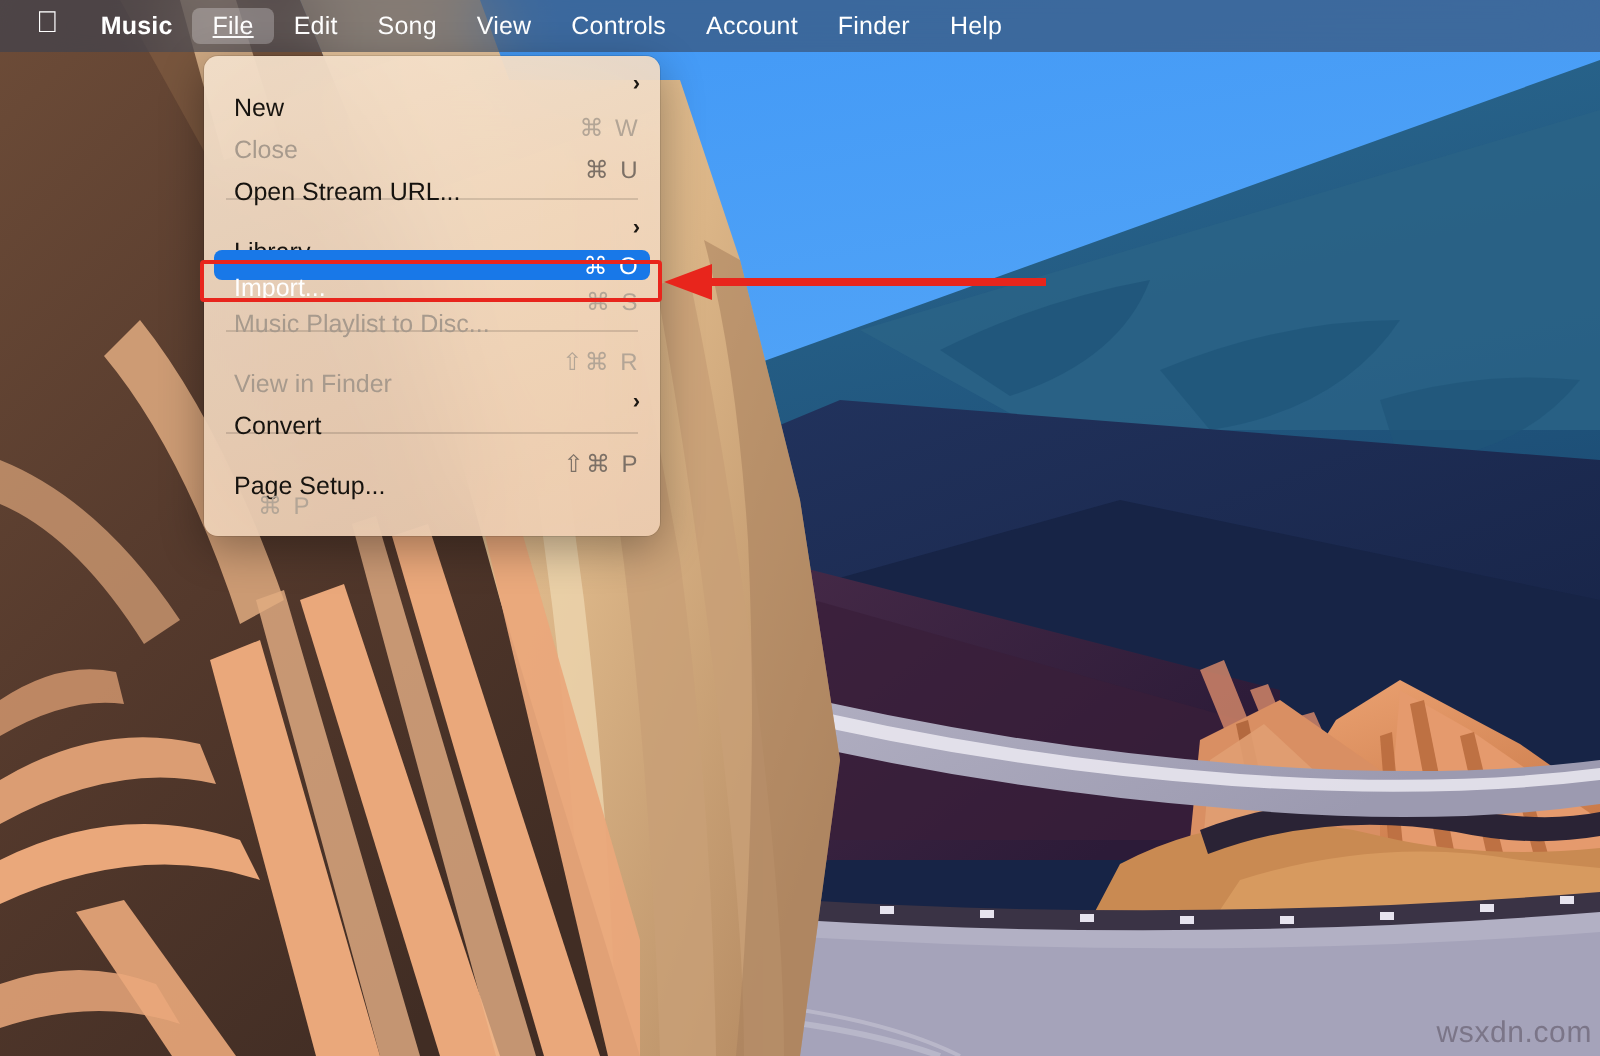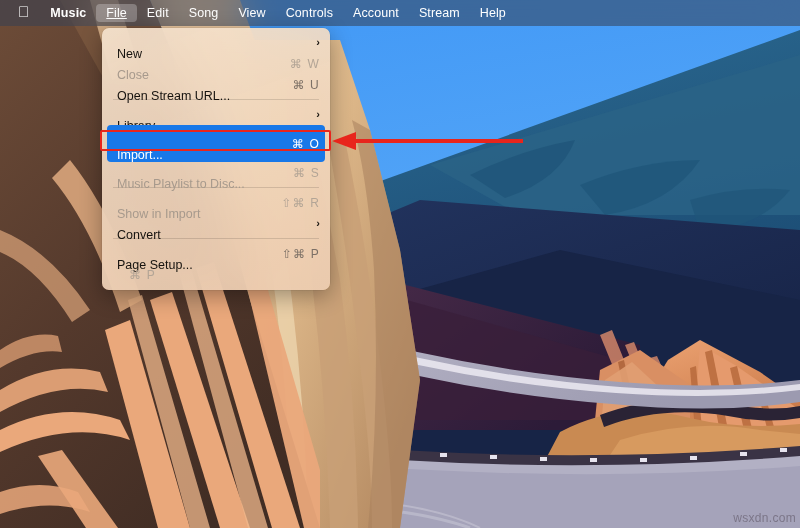--- a/index.html
+++ b/index.html
@@ -78,21 +78,21 @@
     font-size:11px; color:#1b1712; font-weight:bold;
     line-height:1;
   }
   .mrow.disabled .lbl{ color:#a79a8d; }
   .mrow.disabled .sc{ color:#b3a596; }
   .mrow.sel{
     background:#1878e8;
     margin:0 5px;
     padding:0 5px 0 10px;
     border-radius:4px;
-    height:37px;
+    height:15px;
   }
   .mrow.sel .lbl,.mrow.sel .sc{ color:#fff; }
   .msep{
     height:1px; background:rgba(0,0,0,0.13);
     margin:4px 11px 4px 11px;
   }
 
   
   #hl-box{
     position:absolute;
@@ -105,21 +105,21 @@
   }
   #arrow{
     position:absolute;
     left:330px; top:132px;
     width:195px; height:18px;
     z-index:54;
   }
   #watermark{
     position:absolute;
     right:4px; bottom:3px;
-    font-size:12px;
+    font-size:15px;
     color:rgba(90,80,95,0.55);
     letter-spacing:0.3px;
     z-index:20;
     font-family:"Liberation Sans", sans-serif;
   }
 </style>
 </head>
 <body>
 
 <svg id="wallpaper" viewBox="0 0 800 528" preserveAspectRatio="none">
@@ -273,21 +273,21 @@
 
 <div id="menubar">
   <span class="mb-item mb-apple"></span>
   <span class="mb-item mb-app">Music</span>
   <span class="mb-item mb-active">File</span>
   <span class="mb-item">Edit</span>
   <span class="mb-item">Song</span>
   <span class="mb-item">View</span>
   <span class="mb-item">Controls</span>
   <span class="mb-item">Account</span>
-  <span class="mb-item">Stream</span>
+  <span class="mb-item">Finder</span>
   <span class="mb-item">Help</span>
 </div>
 
 <div id="menu">
 
   <div class="mrow">
     <span class="lbl">New</span>
     <span class="arrow">›</span>
   </div>
 
@@ -314,21 +314,21 @@
   </div>
 
   <div class="mrow disabled">
     <span class="lbl">Music Playlist to Disc...</span>
     <span class="sc">⌘ S</span>
   </div>
 
   <div class="msep"></div>
 
   <div class="mrow disabled">
-    <span class="lbl">Show in Import</span>
+    <span class="lbl">View in Finder</span>
     <span class="sc">⇧⌘ R</span>
   </div>
 
   <div class="mrow">
     <span class="lbl">Convert</span>
     <span class="arrow">›</span>
   </div>
 
   <div class="msep"></div>
 

